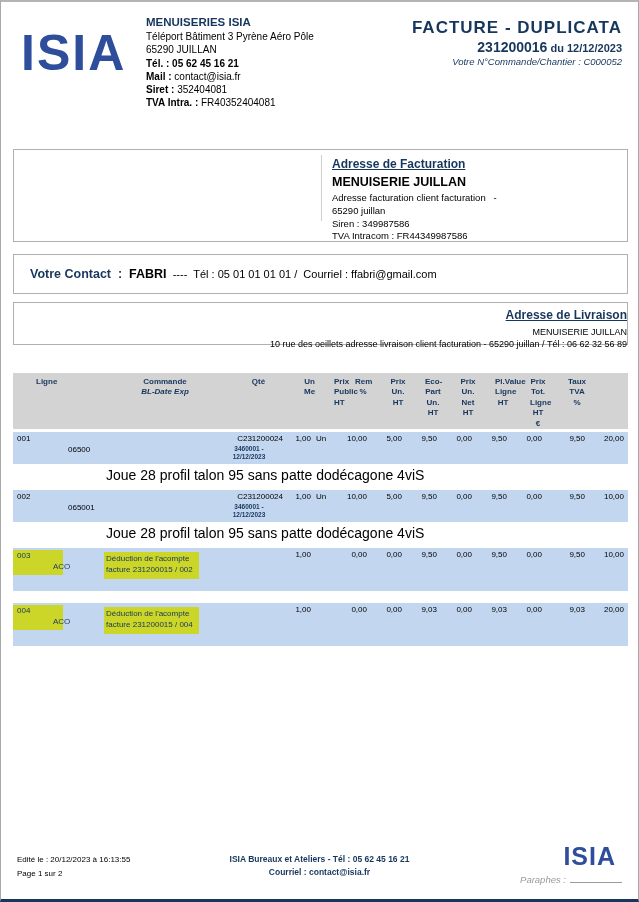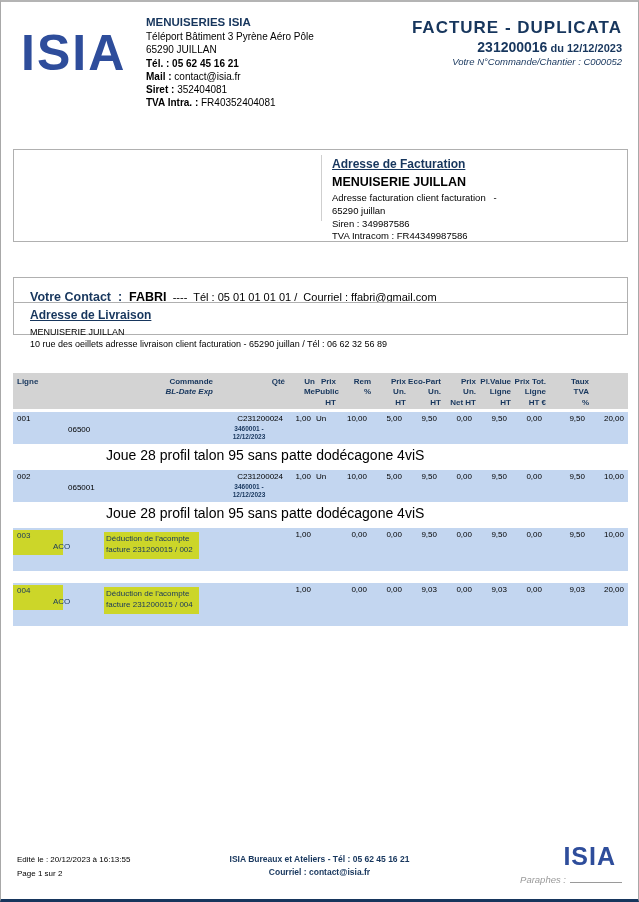--- a/index.html
+++ b/index.html
@@ -29,35 +29,35 @@
          border:1px solid #b0b0b0; background:#fff; }
   .coord-box { top:147px; height:93px; }
   .coord-left { position:absolute; left:16px; top:7px; }
   .coord-right{ position:absolute; left:318px; top:7px; }
   .coord-div  { position:absolute; left:50%; top:5px; bottom:20px; width:1px; background:#cfcfcf; }
   .sec-title { color:var(--navy,#17365d); font-weight:bold; font-size:12px;
                text-decoration:underline; margin-bottom:4px; }
   .coord-line { font-size:11px; line-height:1.4; }
   .bill-name { font-size:12.5px; font-weight:bold; margin:2px 0 3px 0; }
   .b-line { font-size:9.5px; line-height:1.35; white-space:pre-wrap; }
-  .contact-box { top:252px; height:40px;margin-top:23px; }
+  .contact-box { top:252px; height:40px; }
   .contact-line { position:absolute; left:16px; top:12px; font-size:11px; white-space:pre; }
   .contact-line .lbl { color:var(--navy,#17365d); font-weight:bold; font-size:12.5px; }
   .contact-line .nm  { font-weight:bold; font-size:12.5px; }
-  .delivery-box { top:300px; height:33px; padding:5px 0 0 16px; }
+  .delivery-box { top:300px; height:43px; padding:5px 0 0 16px;text-align:right; }
   .dl-name { font-size:9px; line-height:1.35; }
   .dl-line { font-size:9px; line-height:1.35; }
   
   .table { position:absolute; left:12px; top:371px; width:615px; font-size:8px; }
   .thead, .trow { display:grid;
     grid-template-columns:85px 115px 72px 30px 21px 35px 35px 35px 35px 35px 35px 43px 39px; }
   .thead { background:var(--header_gray,#d3d3d3); min-height:36px;
            color:var(--navy,#17365d); font-weight:bold; margin-bottom:3px; }
-  .th { padding-top:4px; text-align:right; line-height:1.3; font-size:8px; }
-  .th span, .th i { display:block; }
+  .th { padding-top:4px; text-align:center; line-height:1.3; font-size:8px; }
+  .th span, .th i { display:block;margin-left:19px; }
   .th.left { text-align:left; }
   .th.c0 { padding-left:4px; }
   .th.c1 { padding-left:8px; }
   .trow { background:var(--row_blue,#c3d6f0); min-height:32px; line-height:1.35; }
   .trow.hl { min-height:43px; margin-bottom:12px; }
   .c { padding-top:2px; }
   .c.num { text-align:right; padding-right:4px; }
   .lg1 { padding-left:4px; }
   .code { padding-left:55px; }
   .trow.hl .code { padding-left:40px; }

